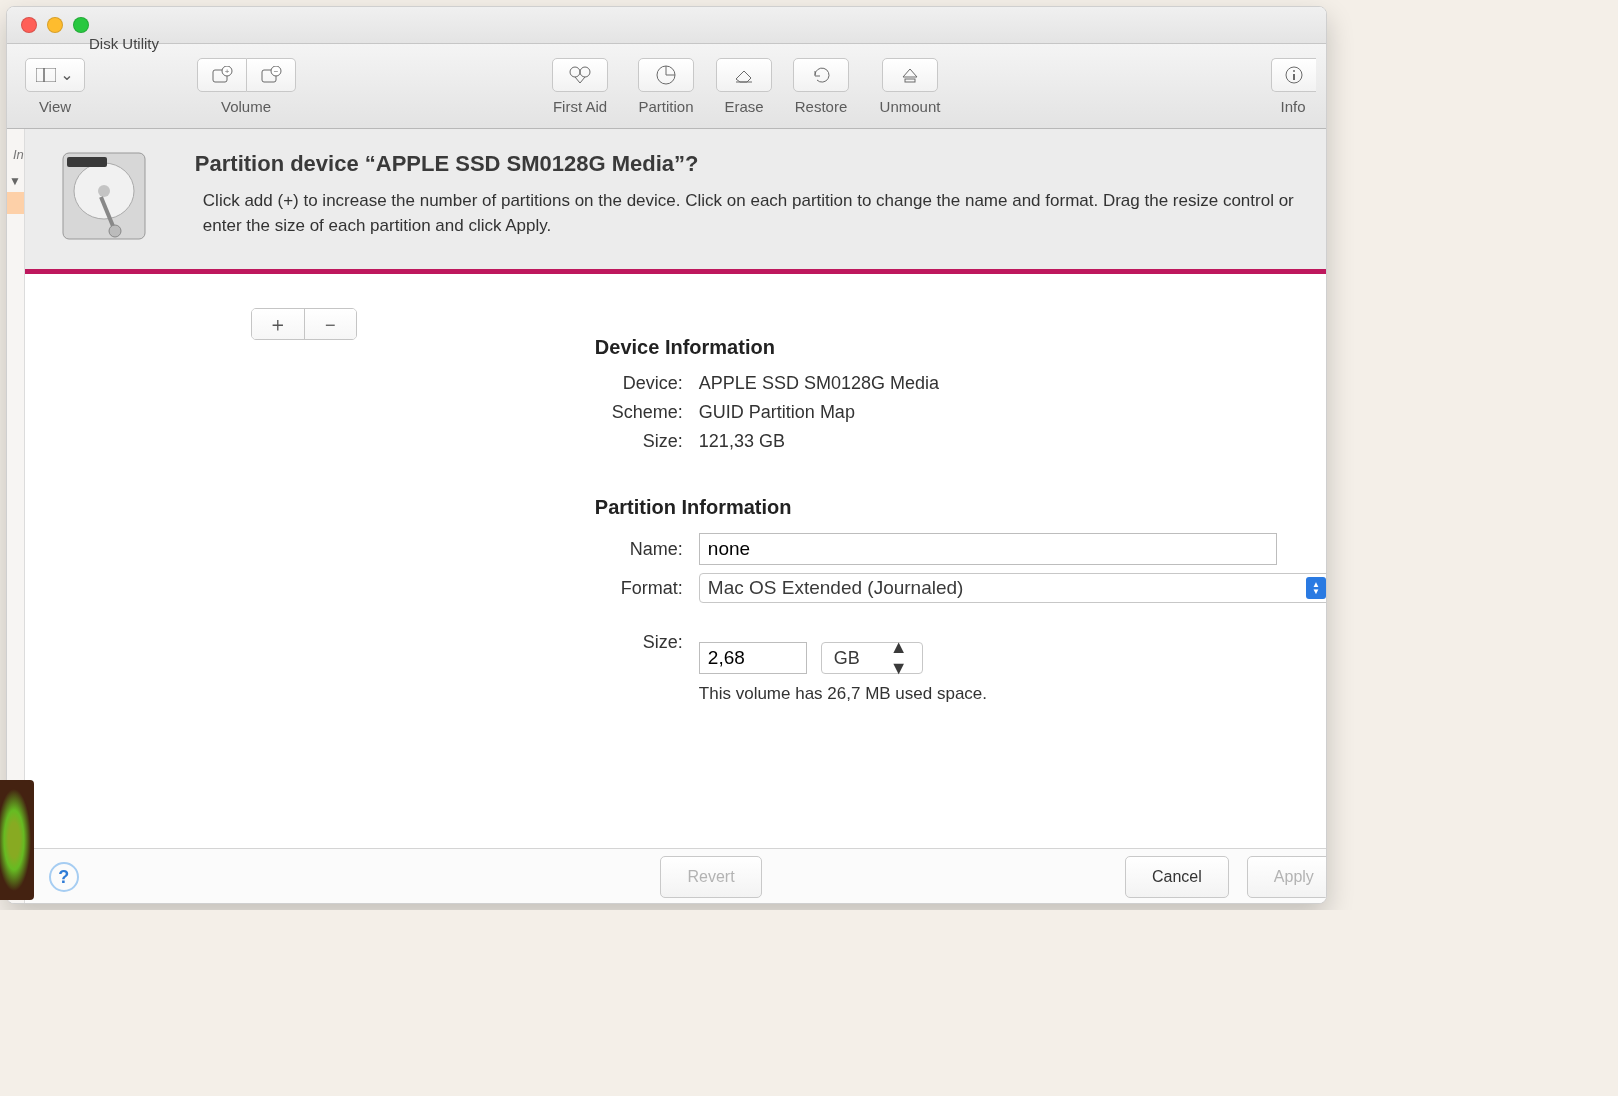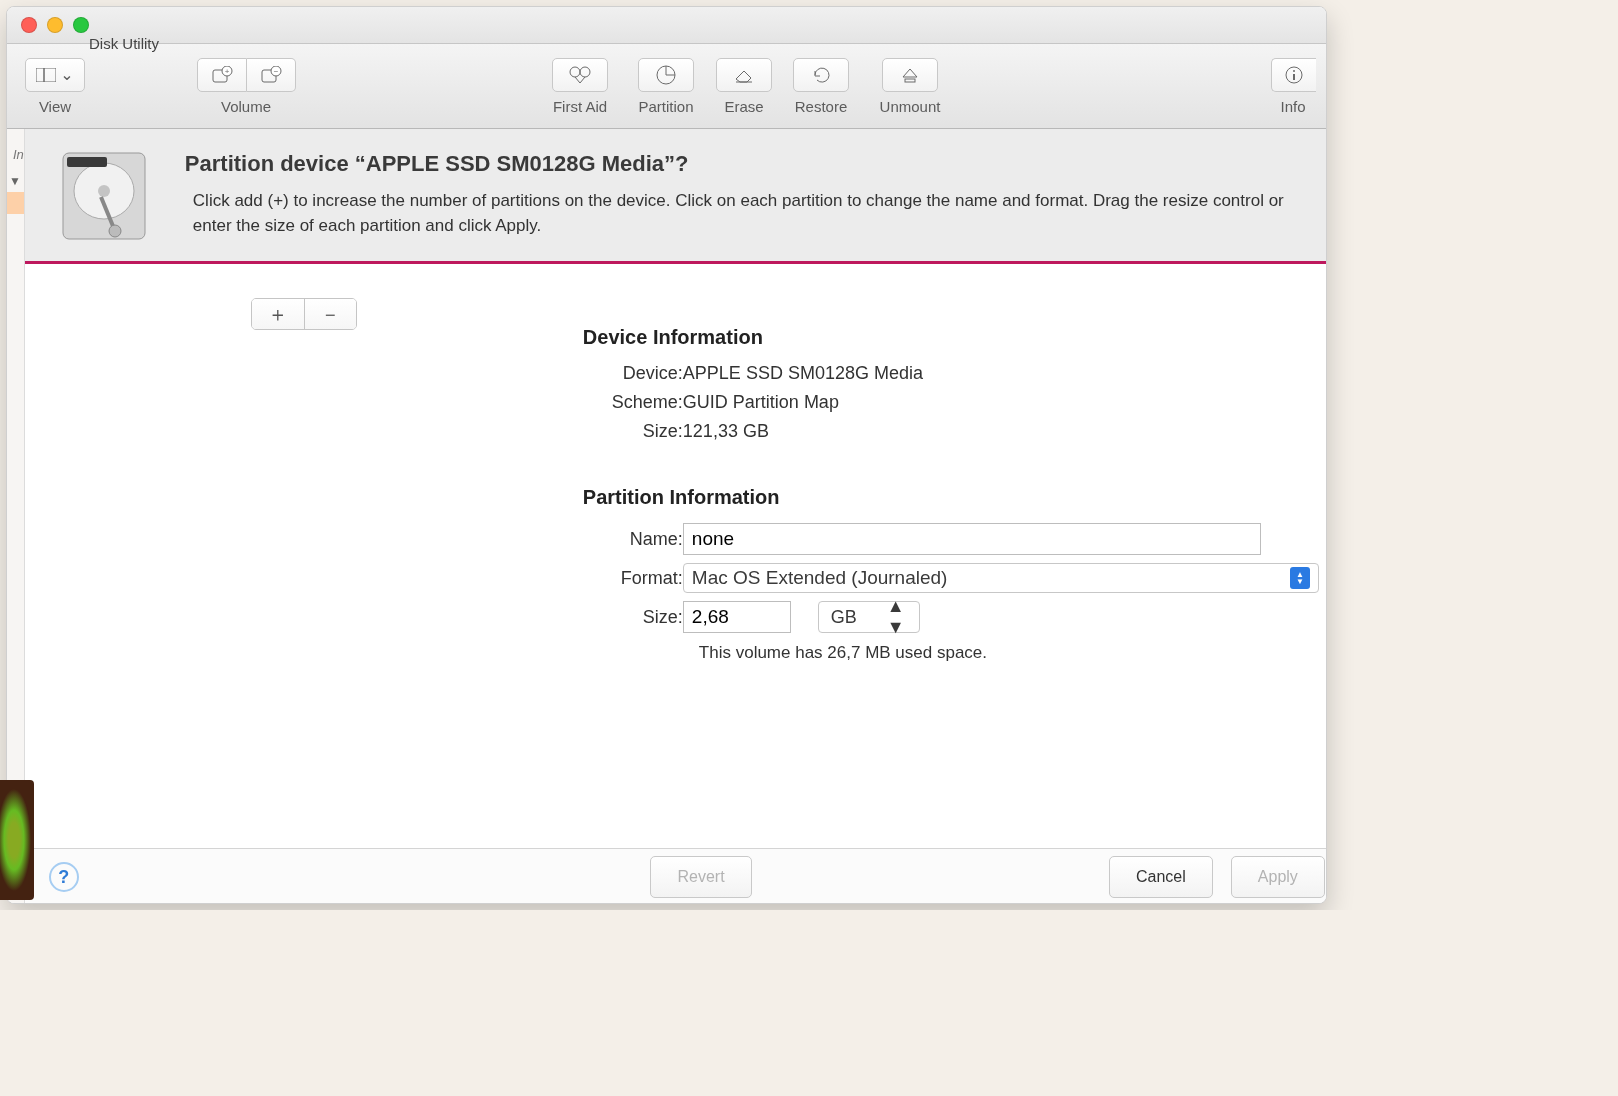--- a/index.html
+++ b/index.html
@@ -24,49 +24,49 @@
   .tb-btn.seg-l{border-top-right-radius:0;border-bottom-right-radius:0;}
   .tb-btn.seg-r{border-top-left-radius:0;border-bottom-left-radius:0;border-left:0;}
   .tb-label{font-size:15px;color:#5c5c5c;margin-top:6px;}
   
   .body{display:flex;height:calc(100% - 120px);}
   .sidebar{width:27px;border-right:1px solid #dcdcdc;background:#f7f5f3;font-size:14px;padding-top:18px;}
   .sidebar .s-hdr{font-size:13px;color:#777;margin-left:6px;font-style:italic;}
   .sidebar .tri{margin:12px 0 0 2px;color:#666;font-size:12px;}
   .s-highlight{height:22px;background:var(--highlight);margin-top:4px;}
   .main{flex:1;display:flex;flex-direction:column;}
-  .info-band{background:var(--info-bg);border-bottom:3px solid #be185d;display:flex;gap:26px;padding:18px 24px 14px 24px;}
+  .info-band{background:var(--info-bg);border-bottom:5px solid #be185d;display:flex;gap:36px;padding:18px 24px 22px 24px;}
   .hdd-icon svg{display:block;}
   .info-text{flex:1;}
   .info-text h1{font-size:22px;font-weight:700;margin:4px 0 12px;}
   .info-text p{font-size:17px;line-height:1.45;margin:8px;color:#333;}
   
   .content{flex:1;display:flex;padding:18px 30px 0 44px;gap:44px;}
   .pie-col{width:470px;display:flex;flex-direction:column;align-items:center;}
   .pie-wrap{position:relative;width:460px;height:460px;}
   .pie{position:absolute;inset:0;border-radius:50%;background:conic-gradient(#cde6fb 0deg 350deg, #ffffff 350deg 358deg, #2e9cf7 358deg 360deg);box-shadow:inset 0 0 0 8px var(--blue-light);}
   .pie::before{content:"";position:absolute;inset:0;border-radius:50%;background:repeating-linear-gradient(135deg,rgba(255,255,255,.45) 0 4px,rgba(190,215,240,.25) 4px 10px);mask:radial-gradient(circle,transparent 0,#000 0) , conic-gradient(#000 0deg 350deg, transparent 350deg 360deg);-webkit-mask-composite:source-in;mask-composite:intersect;}
   .handle{position:absolute;width:20px;height:20px;border-radius:50%;background:#fff;border:1px solid #9aa;box-shadow:0 1px 2px rgba(0,0,0,.3);}
   .h1{left:195px;top:-8px;} .h2{left:232px;top:-8px;}
   .pie-label{position:absolute;left:50%;top:62%;transform:translateX(-50%);text-align:center;font-size:16px;color:#444;}
   .pie-finder{width:28px;height:28px;margin:0 auto 4px;background:linear-gradient(90deg,#2a7ae2 50%,#fefefe 50%);border-radius:3px;border:1px solid #99b;}
   .seg-btns{display:flex;margin-top:16px;border:1px solid #c5c5c5;border-radius:5px;overflow:hidden;}
   .seg-btns button{width:52px;height:30px;background:linear-gradient(180deg,#ffffff,#f6f6f6);border:0;font-size:20px;color:#555;}
   .seg-btns button + button{border-left:1px solid #c5c5c5;}
   
   .info-col{flex:1;font-size:18px;}
-  .group-hdr{font-weight:700;font-size:20px;margin:44px 0 14px;color:#222;}
+  .group-hdr{font-weight:700;font-size:20px;margin:44px 12px 14px;color:#222;}
   .kv{display:flex;align-items:center;margin:8px 0;}
-  .kv .k{width:100px;text-align:right;color:#333;}
+  .kv .k{width:100px;text-align:right;margin-right:16px;color:#333;}
   .kv .v{color:#333;}
   .tf{border:1px solid #bdbdbd;padding:4px 8px;font-size:19px;width:560px;background:#fff;}
   .sel{border:1px solid #c7c7c7;border-radius:4px;padding:3px 8px;font-size:19px;width:618px;background:#fff;display:flex;justify-content:space-between;align-items:center;}
   .sel .chev{width:20px;height:22px;background:#2a7ae2;border-radius:3px;display:flex;flex-direction:column;align-items:center;justify-content:center;color:white;font-size:8px;line-height:7px;}
   .note{font-size:17px;color:#333;margin-top:10px;margin-left:116px;}
-  .sizebox{display:flex;align-items:flex-end;gap:27px;}
+  .sizebox{display:flex;align-items:flex-end;gap:14px;margin-top:31px;}
   .sizebox .tf{width:90px;}
   .unit-sel{border:1px solid #c7c7c7;border-radius:4px;background:#fff;display:flex;align-items:center;height:30px;}
   .unit-sel span{padding:0 12px;font-size:18px;}
   
   .footer{border-top:1px solid #d4d4d4;height:56px;display:flex;align-items:center;padding:0 24px;gap:18px;background:#fbfbfb;}
   .help{width:26px;height:26px;border-radius:50%;border:2px solid #a6cdf2;color:#2e7bd6;display:flex;align-items:center;justify-content:center;font-size:18px;font-weight:700;}
   .footer-spacer{flex:1;}
   .btn{height:42px;border:1px solid #c9c9c9;border-radius:5px;background:linear-gradient(180deg,#ffffff,#f3f3f3);padding:0 26px;font-size:16px;color:#333;}
   .btn.disabled{color:#b3b3b3;}
   

